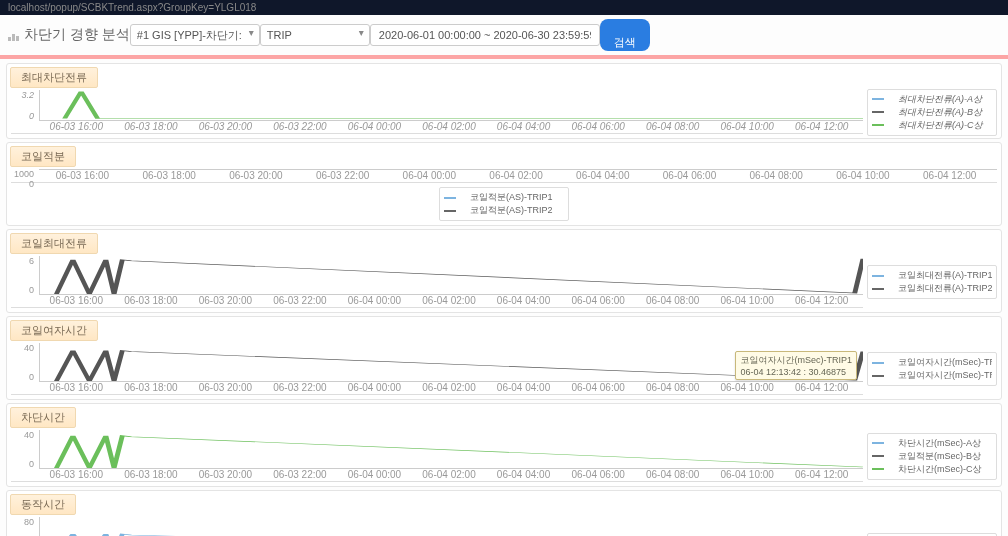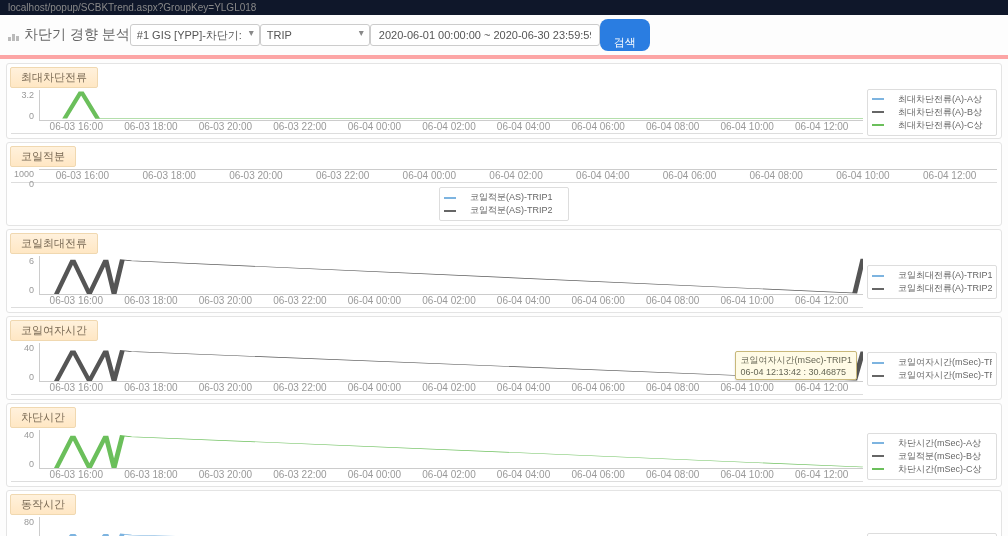--- a/index.html
+++ b/index.html
@@ -39,21 +39,21 @@
     <span class="bar-icon"></span>
     <span>차단기 경향 분석</span>
   </div>
   <span class="sel-wrap"><select class="sel" style="width:130px"><option>#1 GIS [YPP]-차단기:1</option></select></span>
   <span class="sel-wrap"><select class="sel" style="width:110px"><option>TRIP</option></select></span>
   <input class="date-range" value="2020-06-01 00:00:00 ~ 2020-06-30 23:59:59" style="">
   <button class="btn-search">검색</button>
 </div>
 
 <div class="panels" id="panels-root">
-    <div class="panel"><div class="panel-title">최대차단전류</div><div class="panel-body" style="height: 50px;">
+    <div class="panel"><div class="panel-title">최대차단전류</div><div class="panel-body" style="height: 50px; font-style: italic;">
         <div class="chart">
           <div class="y-axis">
             <span>3.2</span>
             <span>0</span>
           </div>
           <div class="plot">
             <svg viewBox="0 0 100 40" preserveAspectRatio="none">
               <path d="M3,38 L5,2 L7,38 L100,38" fill="none" stroke="#6bbf5b" stroke-width="0.6"></path>
             </svg>
           </div>

